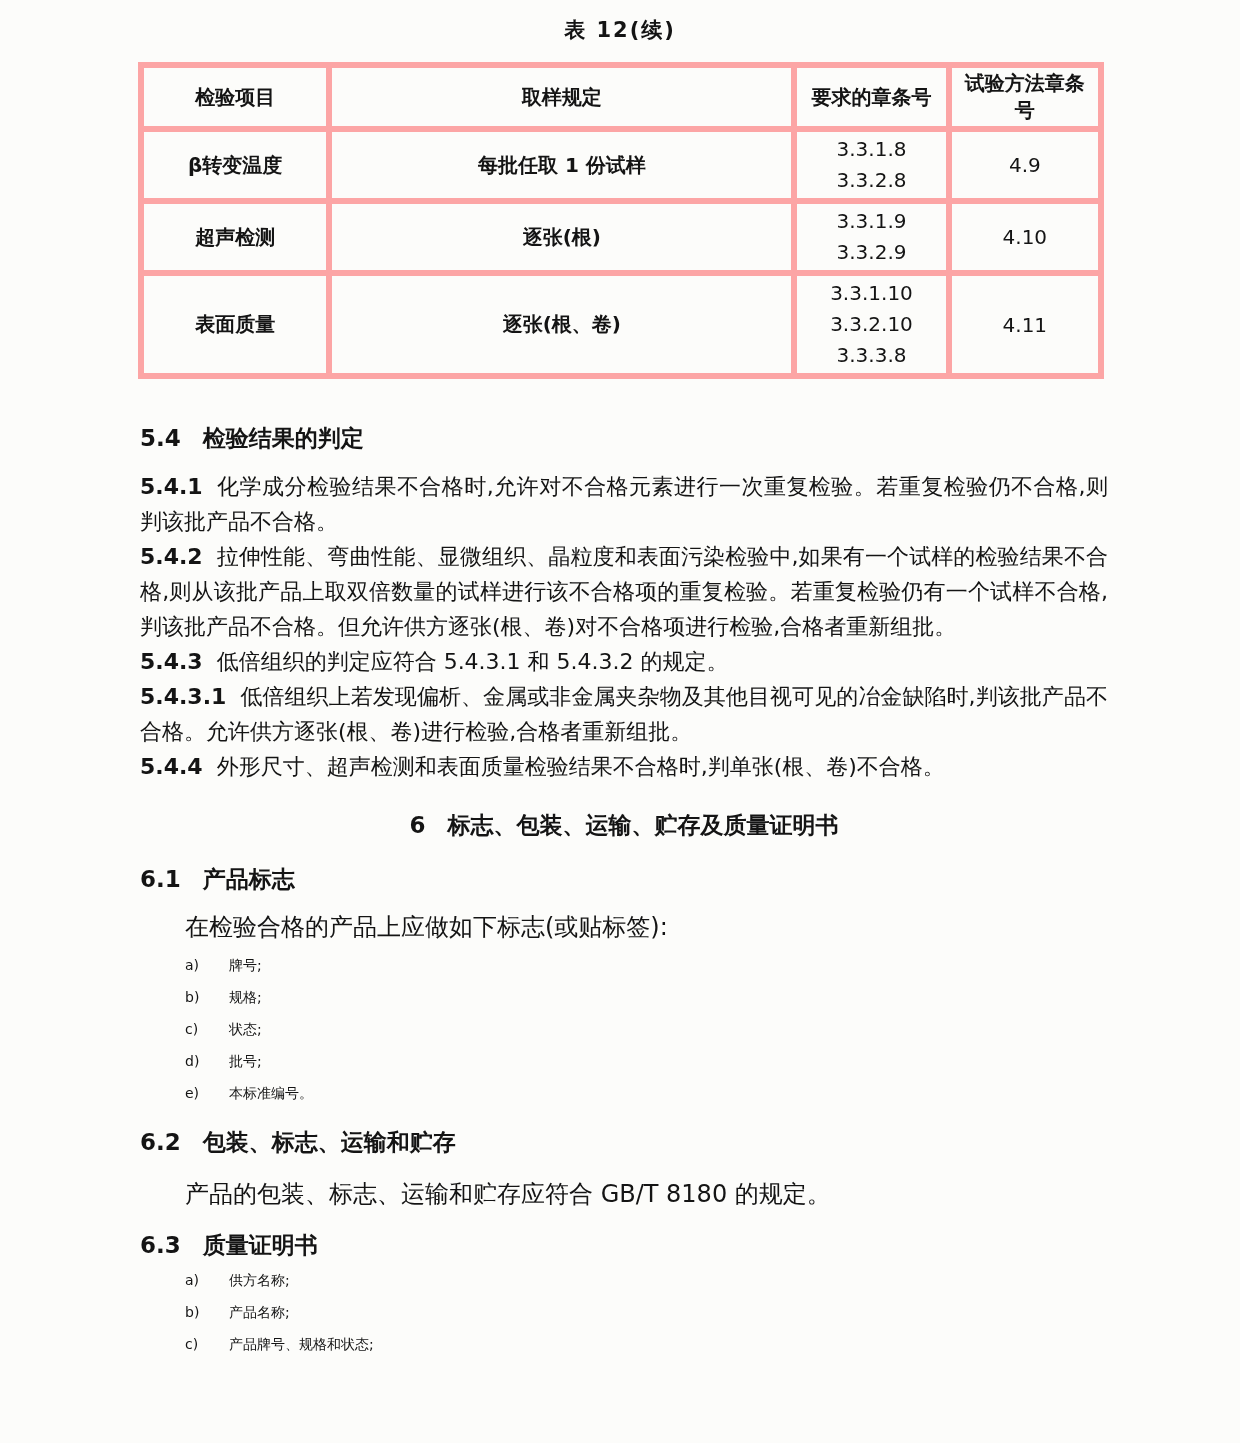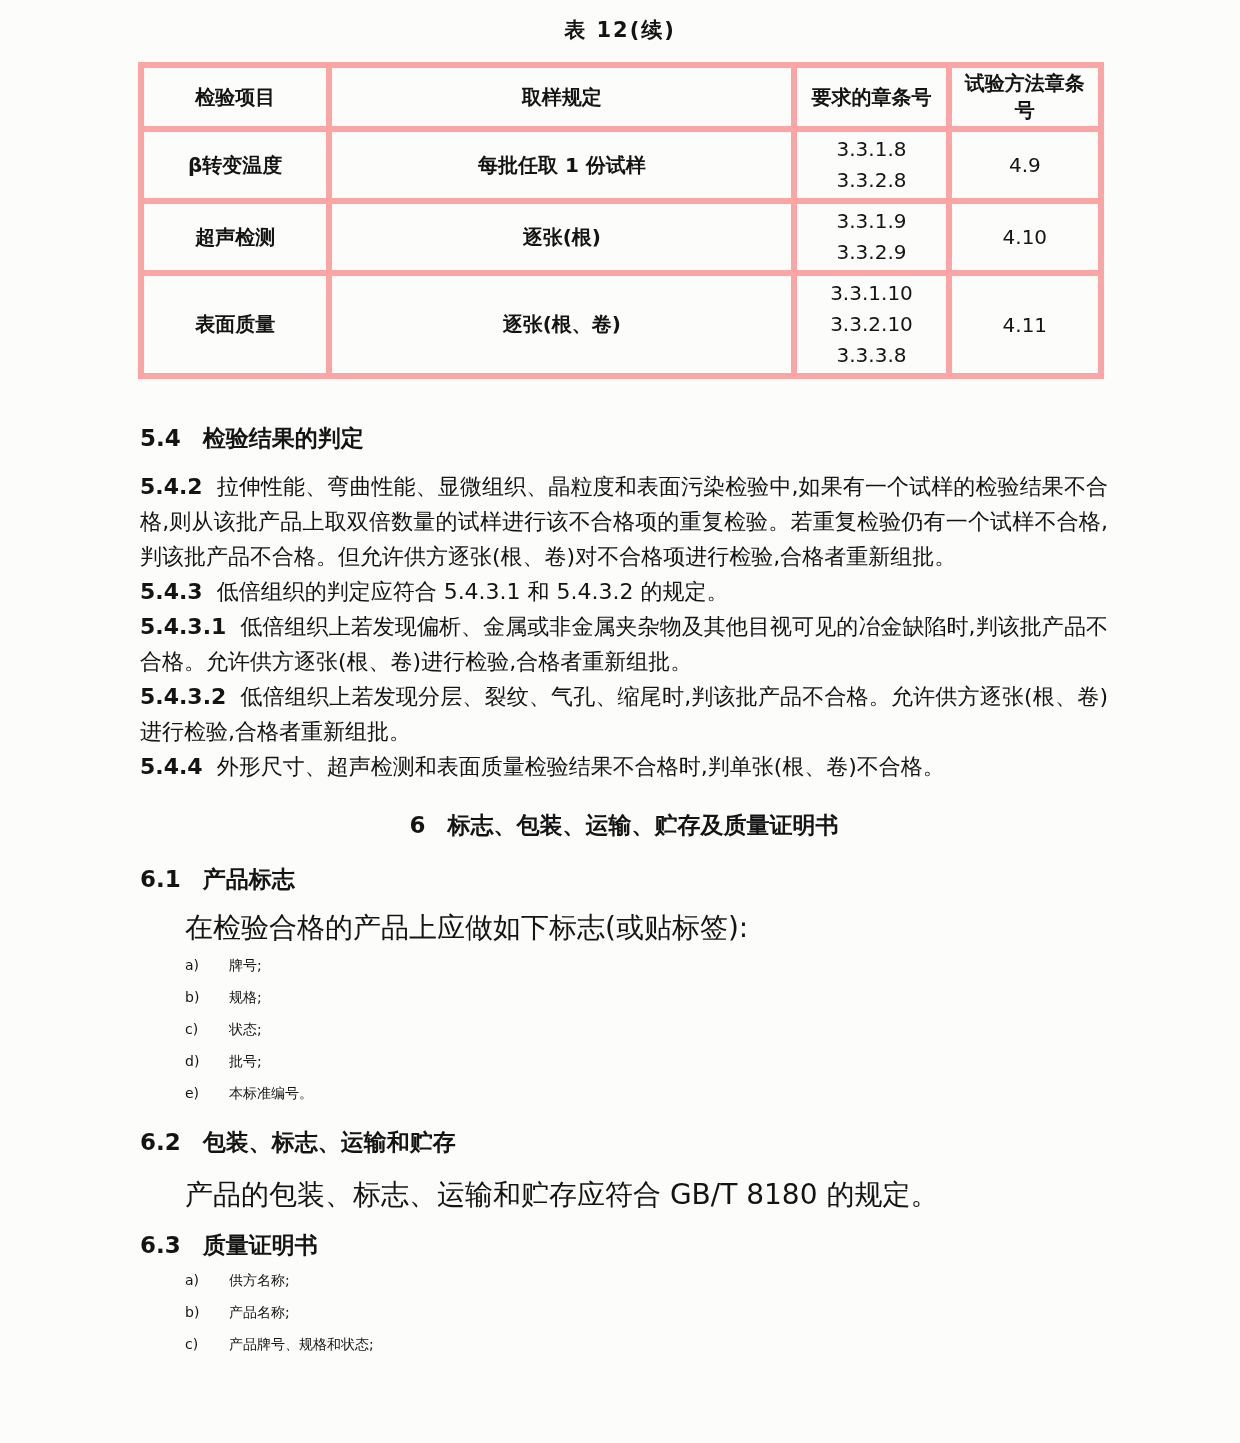--- a/index.html
+++ b/index.html
@@ -83,21 +83,21 @@
     font-size: 22px;
     line-height: 35px;
     text-align: justify;
     font-weight: 500;
   }
   .para .p-num { font-weight: 600; margin-right: 14px; white-space: nowrap; }
 
   .indent-para {
     margin: 16px 132px 0 140px;
     padding-left: 45px;
-    font-size: 28px;
+    font-size: 24px;
     line-height: 35px;
     font-weight: 500;
   }
   .mt-intro { margin-top: 16px; }
   .mt-p62   { margin-top: 20px; }
   .mt-p63   { margin-top: 18px; }
 
   ul.marked-list {
     list-style: none;
     margin: 4px 132px 0 140px;
@@ -167,24 +167,24 @@
         <td class="cell-method">4.11</td>
       </tr>
     </tbody>
   </table>
 
   <div class="h-sec mt-54">
     <span class="sec-num">5.4</span><span>检验结果的判定</span>
   </div>
 
   <div class="paras">
+    <p class="para"><span class="p-num">5.4.1</span><span>化学成分检验结果不合格时,允许对不合格元素进行一次重复检验。若重复检验仍不合格,则判该批产品不合格。</span></p>
     <p class="para"><span class="p-num">5.4.2</span><span>拉伸性能、弯曲性能、显微组织、晶粒度和表面污染检验中,如果有一个试样的检验结果不合格,则从该批产品上取双倍数量的试样进行该不合格项的重复检验。若重复检验仍有一个试样不合格,判该批产品不合格。但允许供方逐张(根、卷)对不合格项进行检验,合格者重新组批。</span></p>
     <p class="para"><span class="p-num">5.4.3</span><span>低倍组织的判定应符合 5.4.3.1 和 5.4.3.2 的规定。</span></p>
     <p class="para"><span class="p-num">5.4.3.1</span><span>低倍组织上若发现偏析、金属或非金属夹杂物及其他目视可见的冶金缺陷时,判该批产品不合格。允许供方逐张(根、卷)进行检验,合格者重新组批。</span></p>
-    <p class="para"><span class="p-num">5.4.3.2</span><span>低倍组织上若发现分层、裂纹、气孔、缩尾时,判该批产品不合格。允许供方逐张(根、卷)进行检验,合格者重新组批。</span></p>
     <p class="para"><span class="p-num">5.4.4</span><span>外形尺寸、超声检测和表面质量检验结果不合格时,判单张(根、卷)不合格。</span></p>
   </div>
 
   <div class="h-sec mt-6">
     <span class="sec-num">6</span><span>标志、包装、运输、贮存及质量证明书</span>
   </div>
 
   <div class="h-sec mt-61">
     <span class="sec-num">6.1</span><span>产品标志</span>
   </div>

